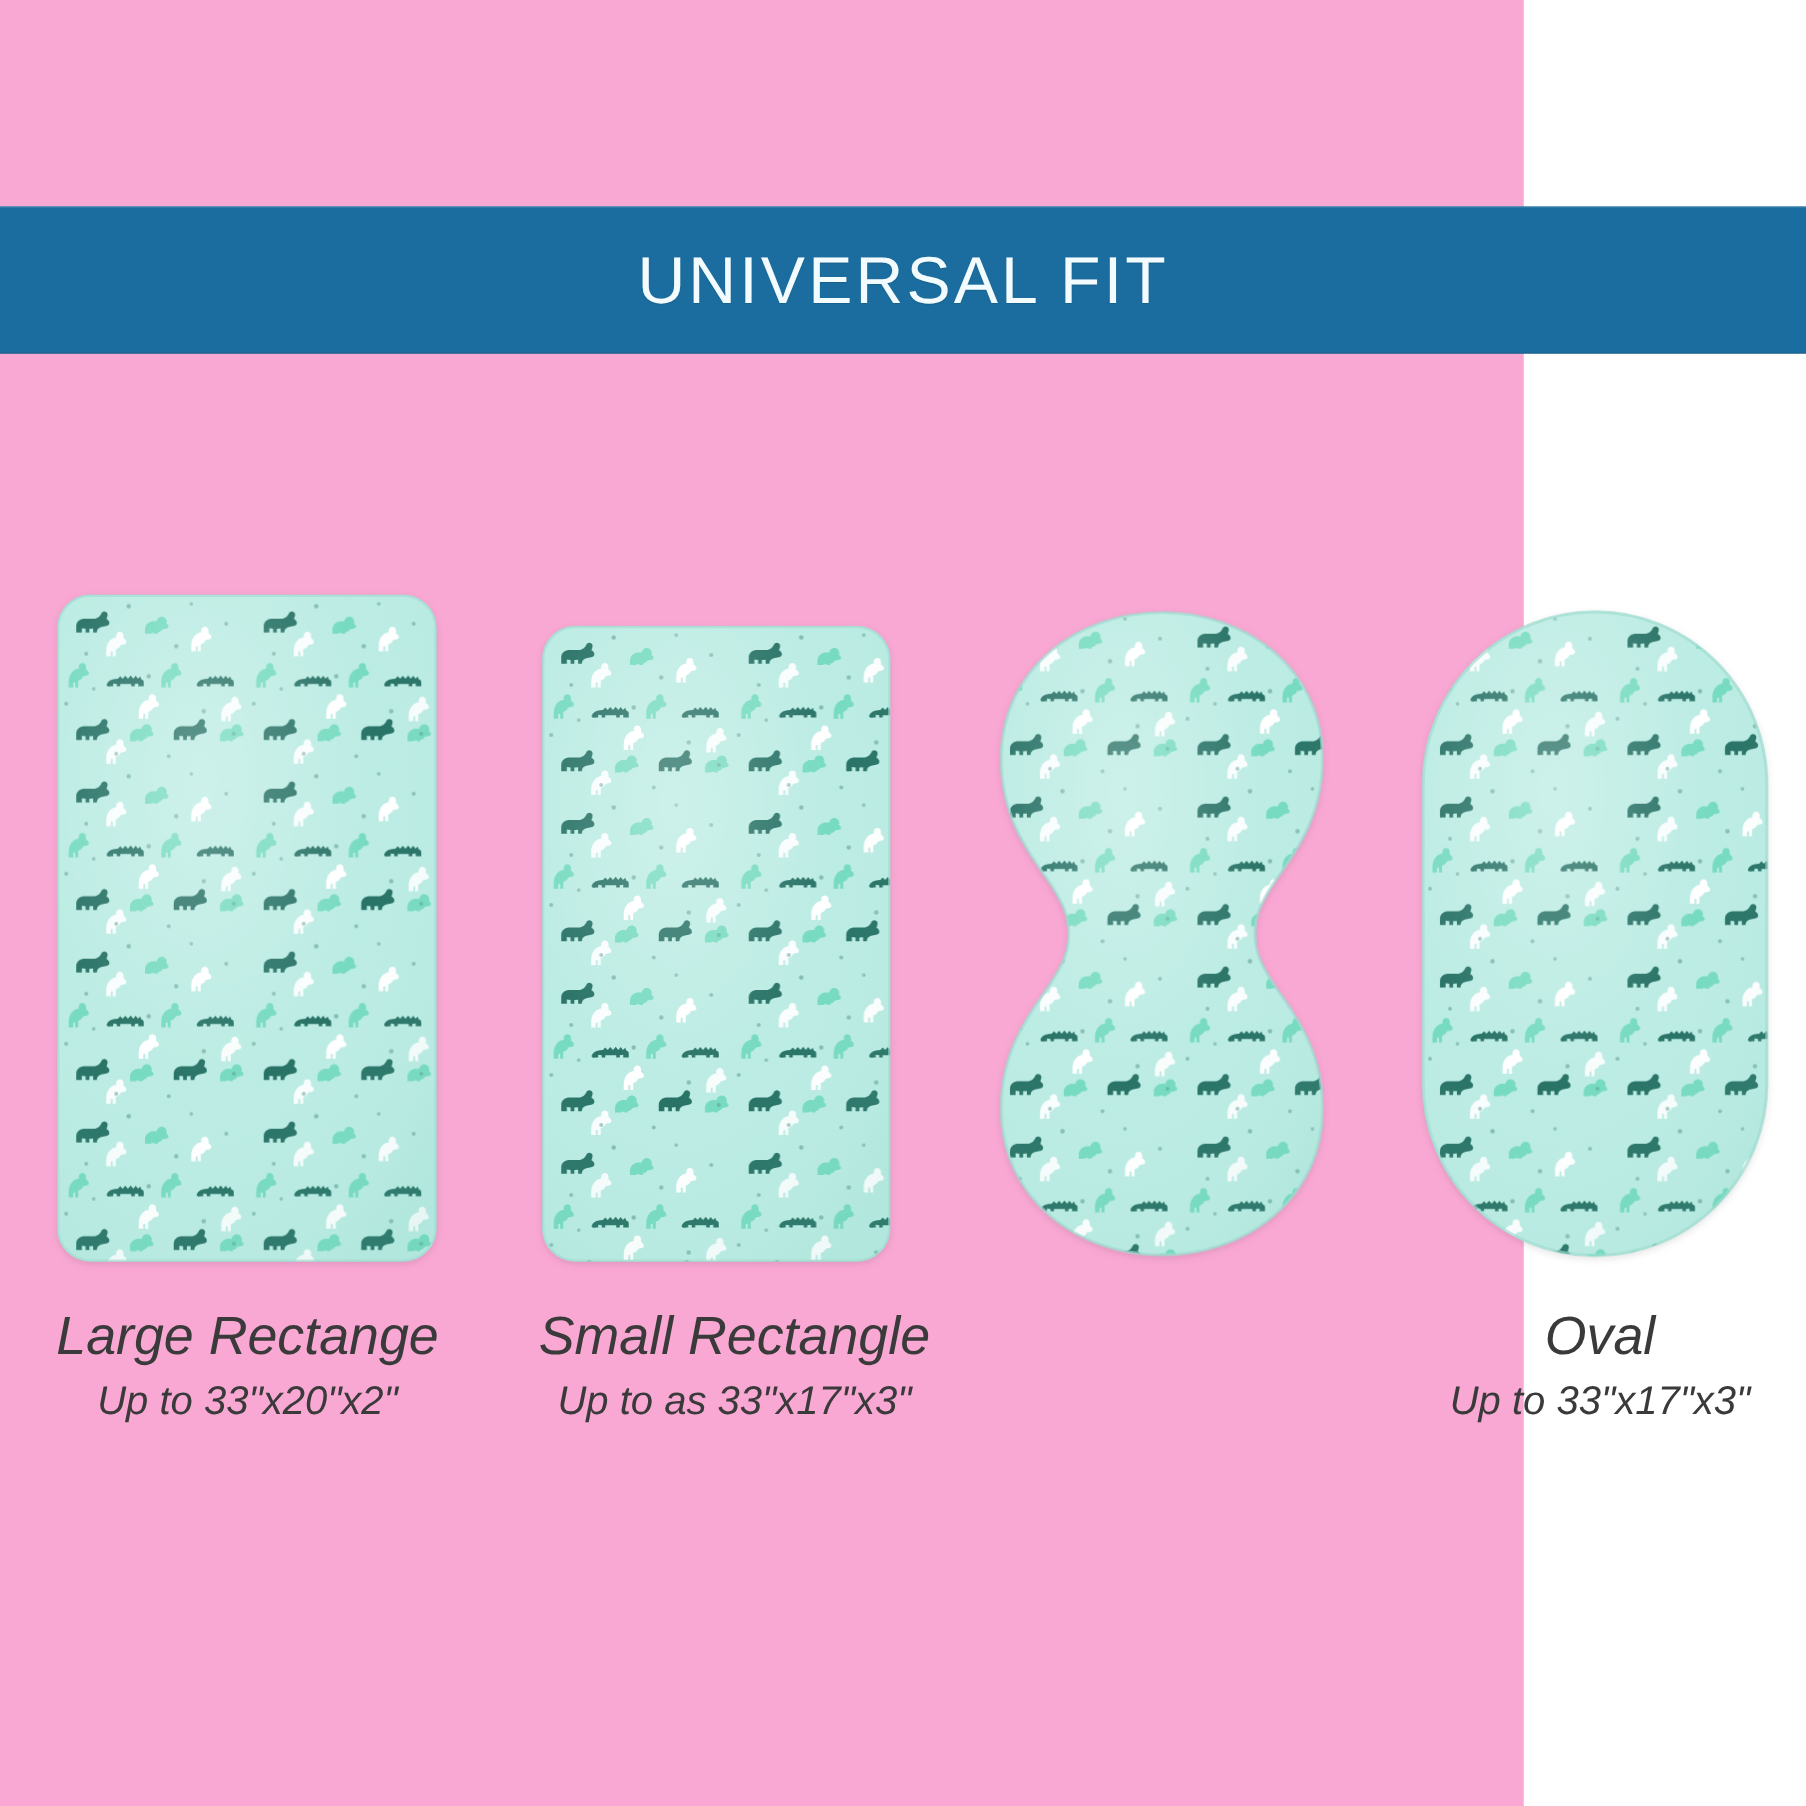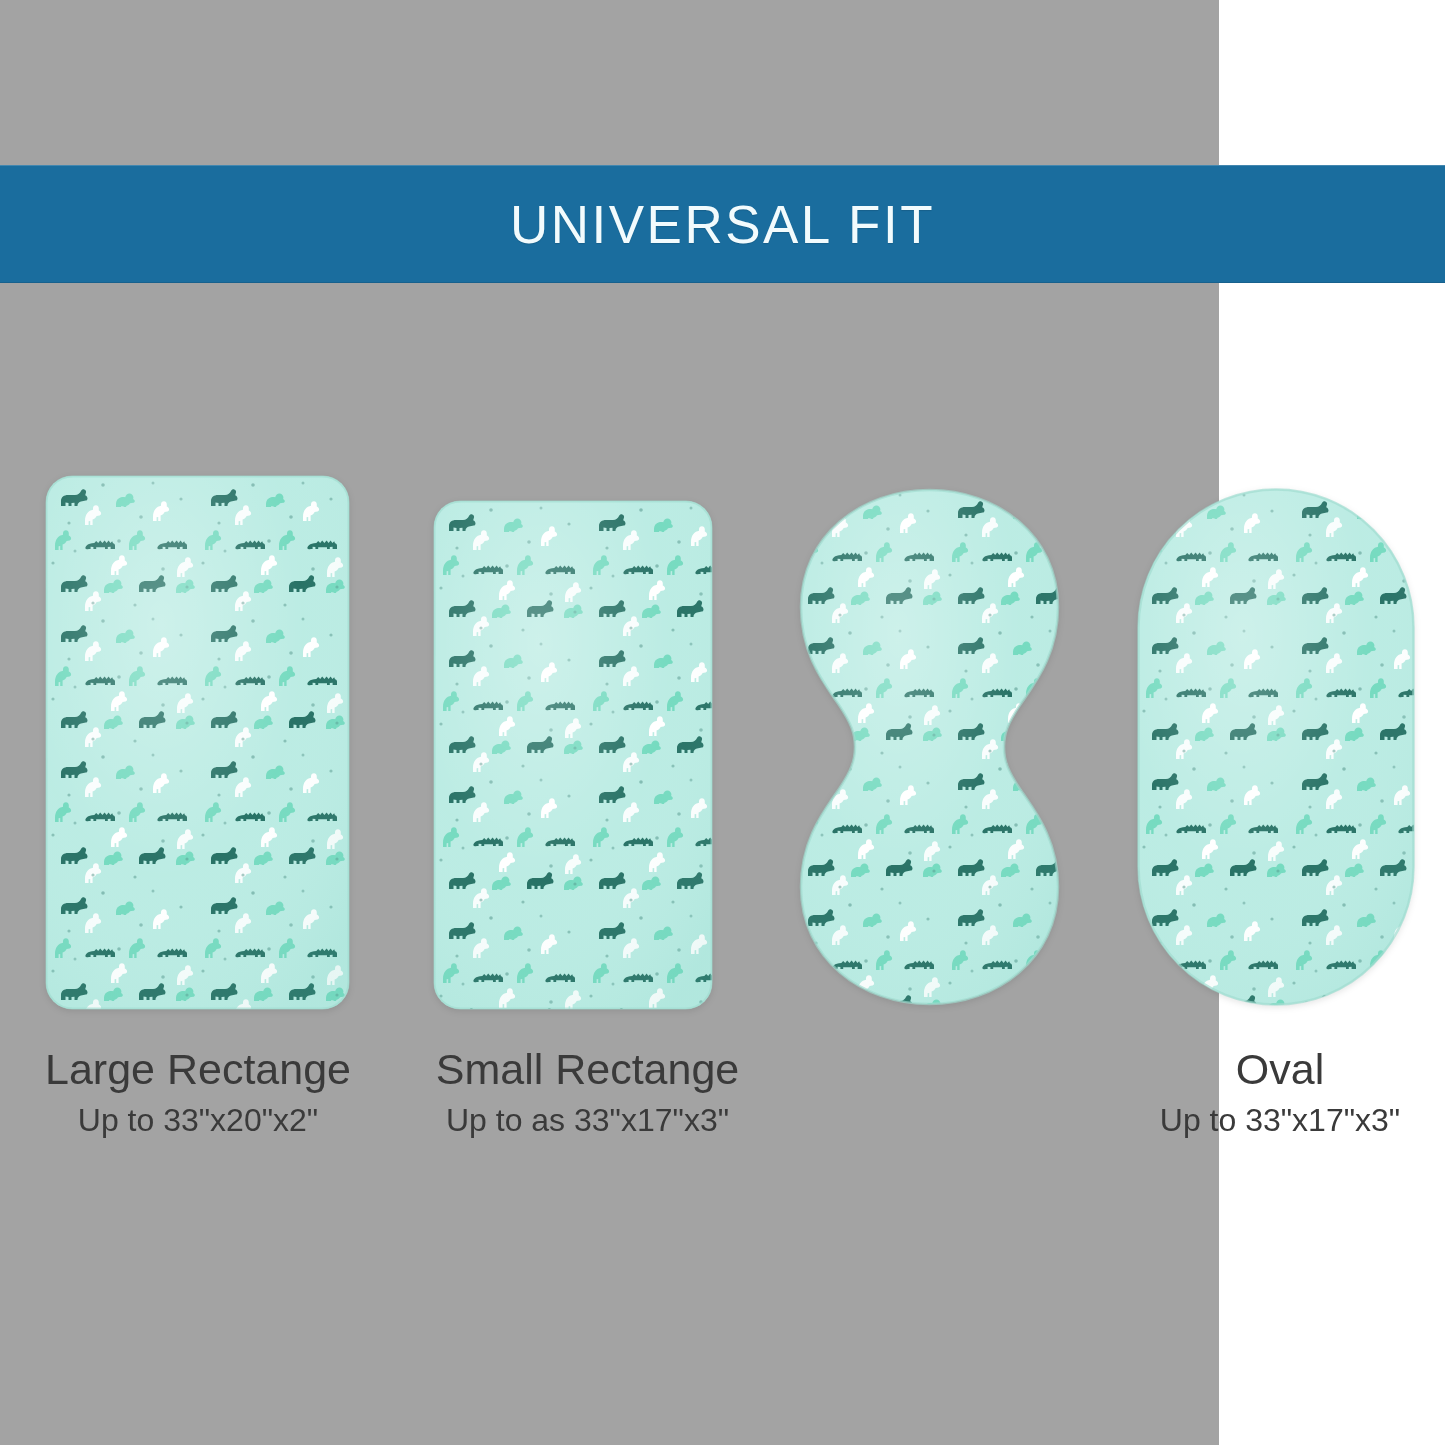--- a/index.html
+++ b/index.html
@@ -12,21 +12,21 @@
     width: 1445px;
     height: 1445px;
     font-family: "Liberation Sans", sans-serif;
     overflow: hidden;
     position: relative;
   }
   #page {
     position: relative;
     width: 1219px;
     height: 1445px;
-    background: #a3a3a3;
+    background: #f9a8d4;
   }
 
   
   #banner {
     position: absolute;
     left: 0;
     top: 165px;
     width: 1445px;
     height: 118px;
     background: #1a6d9e;
@@ -66,20 +66,21 @@
     left: 0;
     top: 1042px;
     width: 1445px;
     height: 130px;
   }
   .caption {
     position: absolute;
     top: 0;
     text-align: center;
     color: #333333;
+    font-style: italic;
   }
   .caption-title {
     font-size: 43px;
     line-height: 54px;
     color: #3a3a3a;
     font-weight: 400;
     white-space: nowrap;
   }
   .caption-sub {
     font-size: 32px;
@@ -237,21 +238,21 @@
   </div>
 
   <div id="captions">
 
     <div class="caption" style="left:18px;  width:360px;">
       <div class="caption-title">Large Rectange</div>
       <div class="caption-sub">Up to 33"x20"x2"</div>
     </div>
 
     <div class="caption" style="left:395px; width:385px;">
-      <div class="caption-title">Small Rectange</div>
+      <div class="caption-title">Small Rectangle</div>
       <div class="caption-sub">Up to as 33"x17"x3"</div>
     </div>
 
 
     <div class="caption" style="left:1130px; width:300px;">
       <div class="caption-title">Oval</div>
       <div class="caption-sub">Up to 33"x17"x3"</div>
     </div>
 
   </div>

